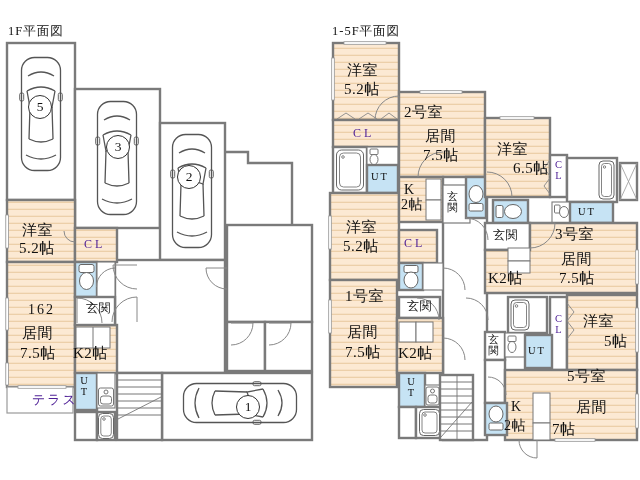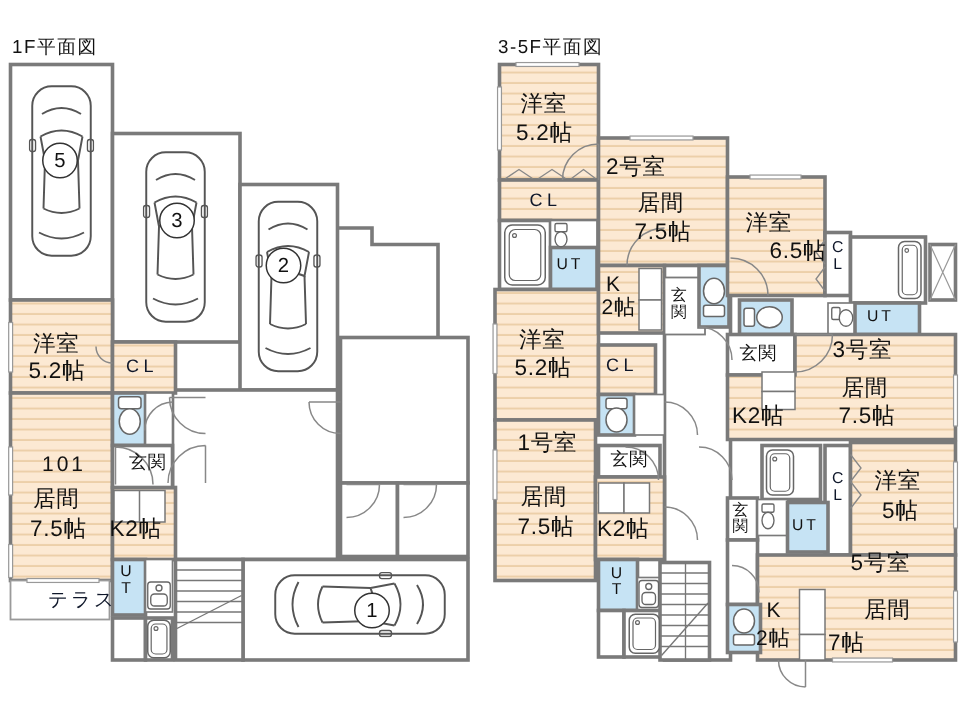--- a/index.html
+++ b/index.html
@@ -1,25 +1,25 @@
 <!DOCTYPE html>
 <html><head>
 <meta charset="utf-8">
 <style>
   html,body{margin:0;padding:0;background:#fff;}
   .plan-canvas{
     position:relative;width:640px;height:480px;background:#ffffff;overflow:hidden;
-    font-family:Liberation Sans, sans-serif;color:#111;
+    font-family:Liberation Serif, serif;color:#111;
     border-bottom:1px solid #c9c9c9;
   }
   .plan-canvas svg{position:absolute;left:0;top:0;}
   .lbl{position:absolute;white-space:nowrap;font-size:15px;letter-spacing:.5px;line-height:1.1;}
   .s14{font-size:14px}.s13{font-size:13px}.s12{font-size:12px}.s10{font-size:10.5px}
   .ttl{font-size:12.5px;letter-spacing:1px;}
-  .muted{color:#0f172a;}
+  .muted{color:#4c1d95;}
   .vert{white-space:normal;word-break:break-all;text-align:center;line-height:1.02;letter-spacing:0;}
   .w13{width:13px}.w12{width:12px}.w11{width:11px}
   .pnum{
     position:absolute;width:22px;height:22px;border:1.6px solid #333;border-radius:50%;
     background:#fff;font-size:13.5px;line-height:22px;text-align:center;letter-spacing:0;
   }
 </style>
 </head>
 <body>
 
@@ -288,32 +288,32 @@
       <path d="M537,440 V458 M537,458 A18,18 0 0 1 519,440"></path>
     </g>
   </g>
 </svg>
 
   <div class="lbl ttl" style="left:8px;top:25px">1F平面図</div>
   <div class="lbl" style="left:22px;top:222px">洋室</div>
   <div class="lbl" style="left:19px;top:240px">5.2帖</div>
   <div class="lbl s12 muted" style="left:84px;top:238px;letter-spacing:3px">CL</div>
   <div class="lbl s12" style="left:86px;top:302px">玄関</div>
-  <div class="lbl s14" style="left:28px;top:302px;letter-spacing:2px">101</div>
+  <div class="lbl s14" style="left:28px;top:302px;letter-spacing:2px">162</div>
   <div class="lbl" style="left:22px;top:325px">居間</div>
   <div class="lbl" style="left:20px;top:345px">7.5帖</div>
   <div class="lbl" style="left:73px;top:345px">K2帖</div>
   <div class="lbl s13 muted" style="left:32px;top:393px;letter-spacing:2px">テラス</div>
   <div class="lbl s10 vert w12" style="left:78px;top:376px">UT</div>
   <div class="pnum" style="left:28px;top:95px">5</div>
   <div class="pnum" style="left:106px;top:135px">3</div>
   <div class="pnum" style="left:177px;top:165px">2</div>
   <div class="pnum" style="left:236px;top:395px">1</div>
 
-  <div class="lbl ttl" style="left:332px;top:25px">3-5F平面図</div>
+  <div class="lbl ttl" style="left:332px;top:25px">1-5F平面図</div>
 
   <div class="lbl" style="left:347px;top:62px">洋室</div>
   <div class="lbl" style="left:344px;top:81px">5.2帖</div>
   <div class="lbl s12 muted" style="left:353px;top:127px;letter-spacing:3px">CL</div>
   <div class="lbl s10" style="left:371px;top:171px;letter-spacing:2px">UT</div>
   <div class="lbl" style="left:404px;top:104px">2号室</div>
   <div class="lbl" style="left:425px;top:128px">居間</div>
   <div class="lbl" style="left:423px;top:147px">7.5帖</div>
   <div class="lbl s14" style="left:404px;top:182px">K</div>
   <div class="lbl s14" style="left:401px;top:197px">2帖</div>
@@ -333,21 +333,21 @@
   <div class="lbl" style="left:513px;top:160px">6.5帖</div>
   <div class="lbl s10 vert w11 muted" style="left:553px;top:160px">CL</div>
   <div class="lbl s10" style="left:578px;top:206px;letter-spacing:2px">UT</div>
   <div class="lbl s12" style="left:493px;top:229px">玄関</div>
   <div class="lbl" style="left:555px;top:226px">3号室</div>
   <div class="lbl" style="left:561px;top:251px">居間</div>
   <div class="lbl" style="left:559px;top:270px">7.5帖</div>
   <div class="lbl" style="left:488px;top:270px">K2帖</div>
   <div class="lbl s10 vert w11 muted" style="left:553px;top:314px">CL</div>
   <div class="lbl" style="left:583px;top:313px">洋室</div>
-  <div class="lbl" style="left:588px;top:333px">5帖</div>
+  <div class="lbl" style="left:604px;top:333px">5帖</div>
 
   <div class="lbl s10 vert w13" style="left:487px;top:335px">玄関</div>
   <div class="lbl s10" style="left:528px;top:345px;letter-spacing:2px">UT</div>
   <div class="lbl" style="left:567px;top:368px">5号室</div>
   <div class="lbl" style="left:576px;top:399px">居間</div>
   <div class="lbl" style="left:552px;top:421px">7帖</div>
   <div class="lbl s14" style="left:511px;top:399px">K</div>
   <div class="lbl s14" style="left:504px;top:418px">2帖</div>
 
 </div>

